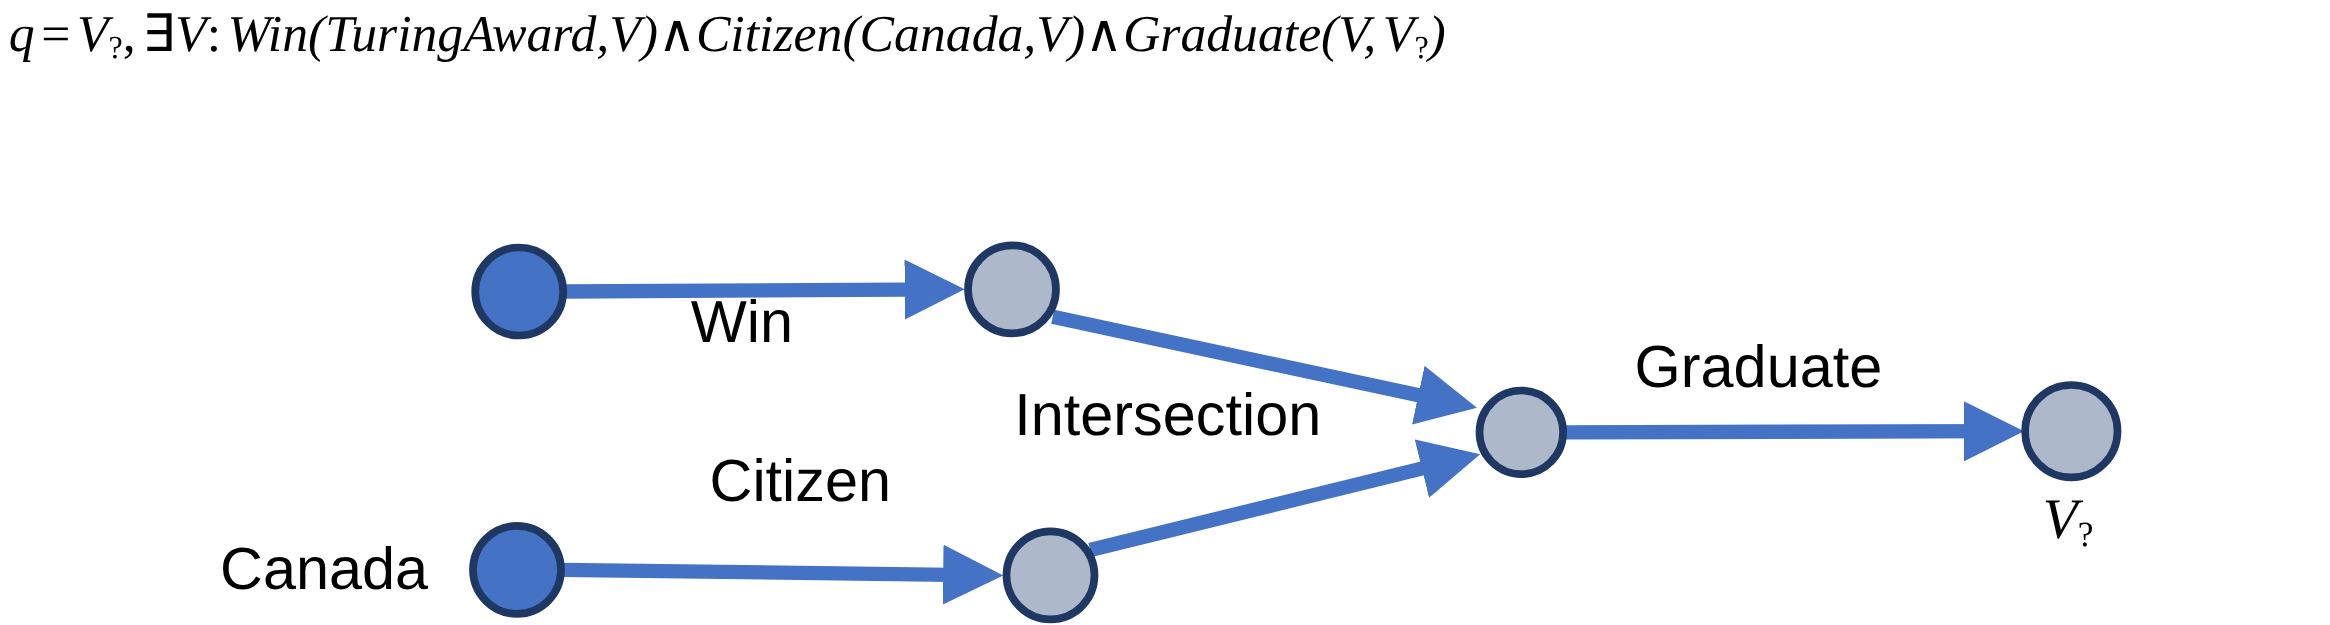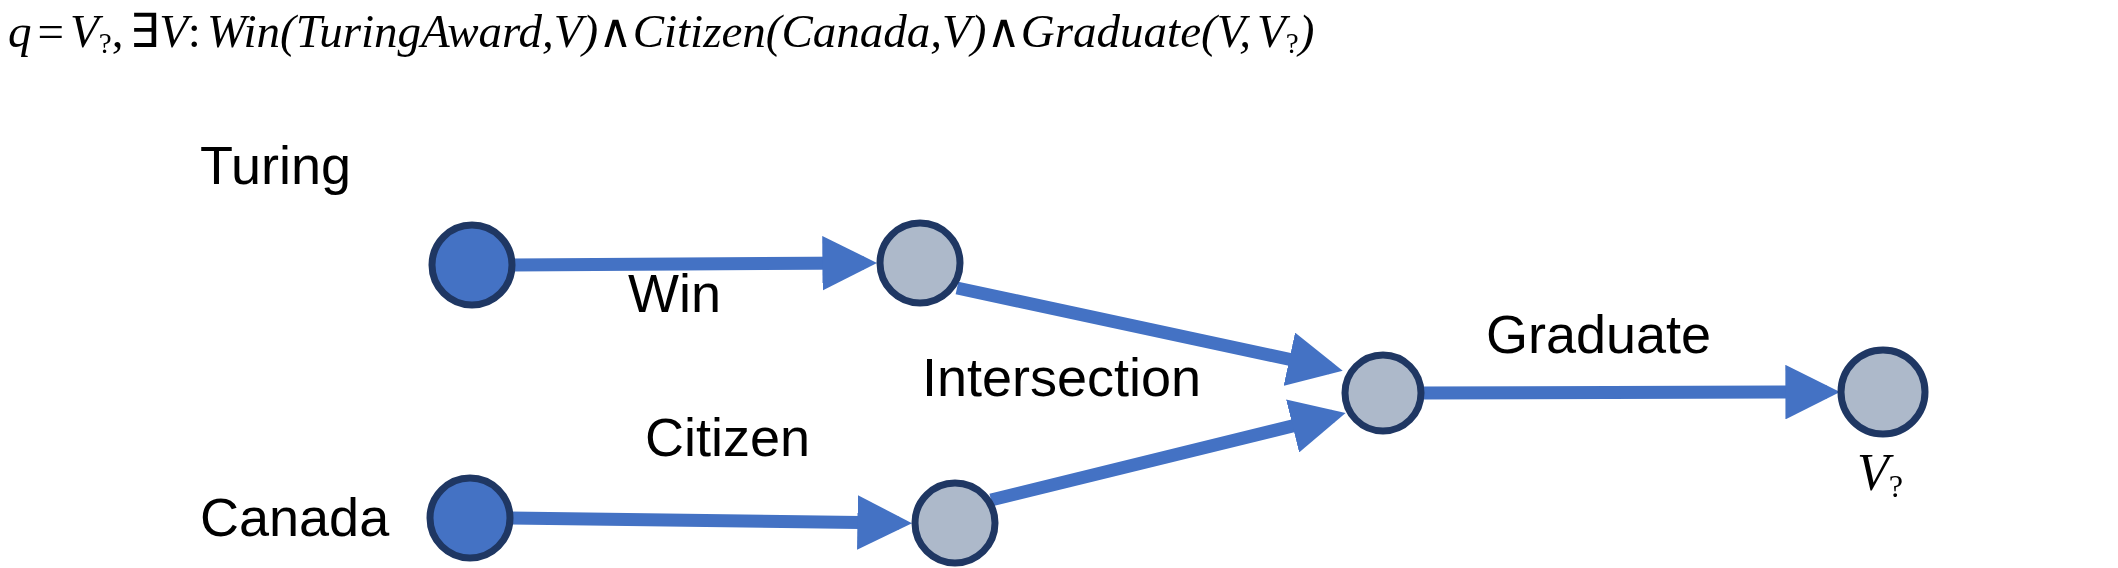--- a/index.html
+++ b/index.html
@@ -108,21 +108,20 @@
       <circle cx="472" cy="265" r="40" fill="#4472C4"></circle>
       <circle cx="920" cy="263" r="40" fill="#ADB9CA"></circle>
       <circle cx="470" cy="518" r="40" fill="#4472C4"></circle>
       <circle cx="955" cy="523" r="40" fill="#ADB9CA"></circle>
       <circle cx="1383" cy="393" r="38" fill="#ADB9CA"></circle>
       <circle cx="1883" cy="392" r="42" fill="#ADB9CA"></circle>
     </g>
   </svg>
 
   <div class="glabel two-line" style="left:200px; top:134px; text-align:left;">
-    <div>Turing</div>
   </div>
 
   <div class="glabel" style="left:200px; top:488px;">Canada</div>
 
   <div class="glabel" style="left:628px; top:264px;">Win</div>
 
   <div class="glabel" style="left:645px; top:408px;">Citizen</div>
 
   <div class="glabel" style="left:922px; top:348px;">Intersection</div>
 

